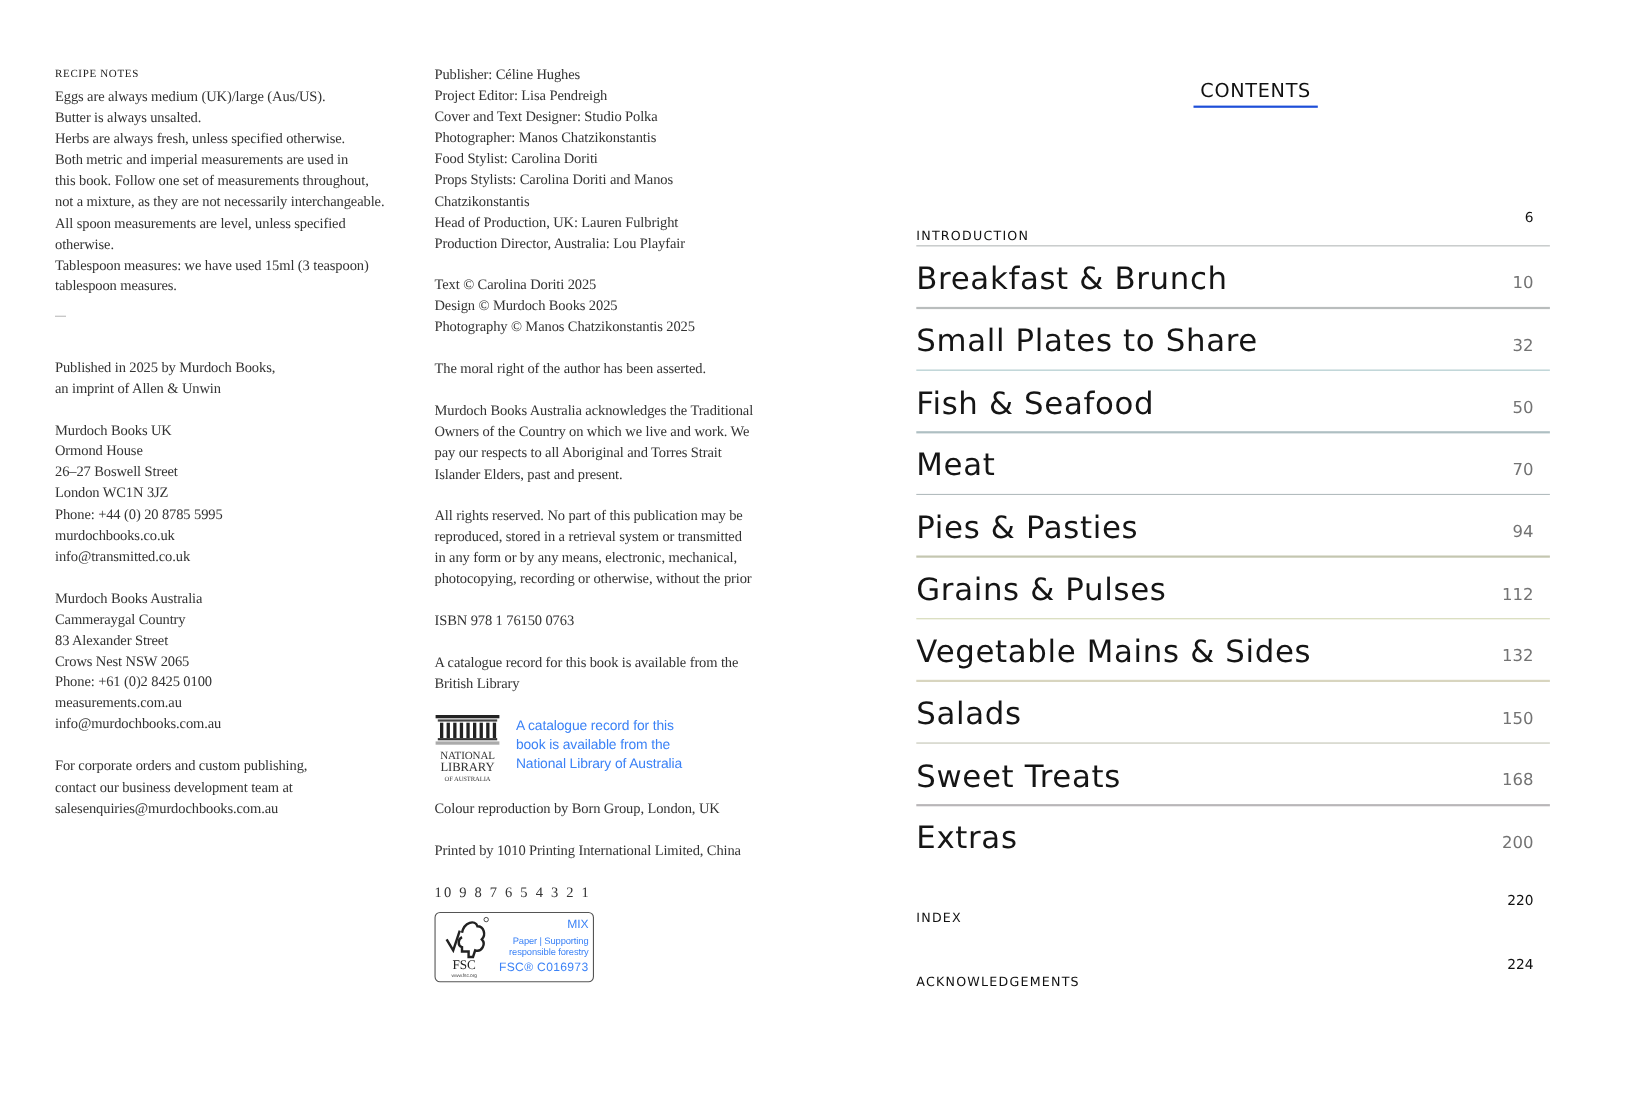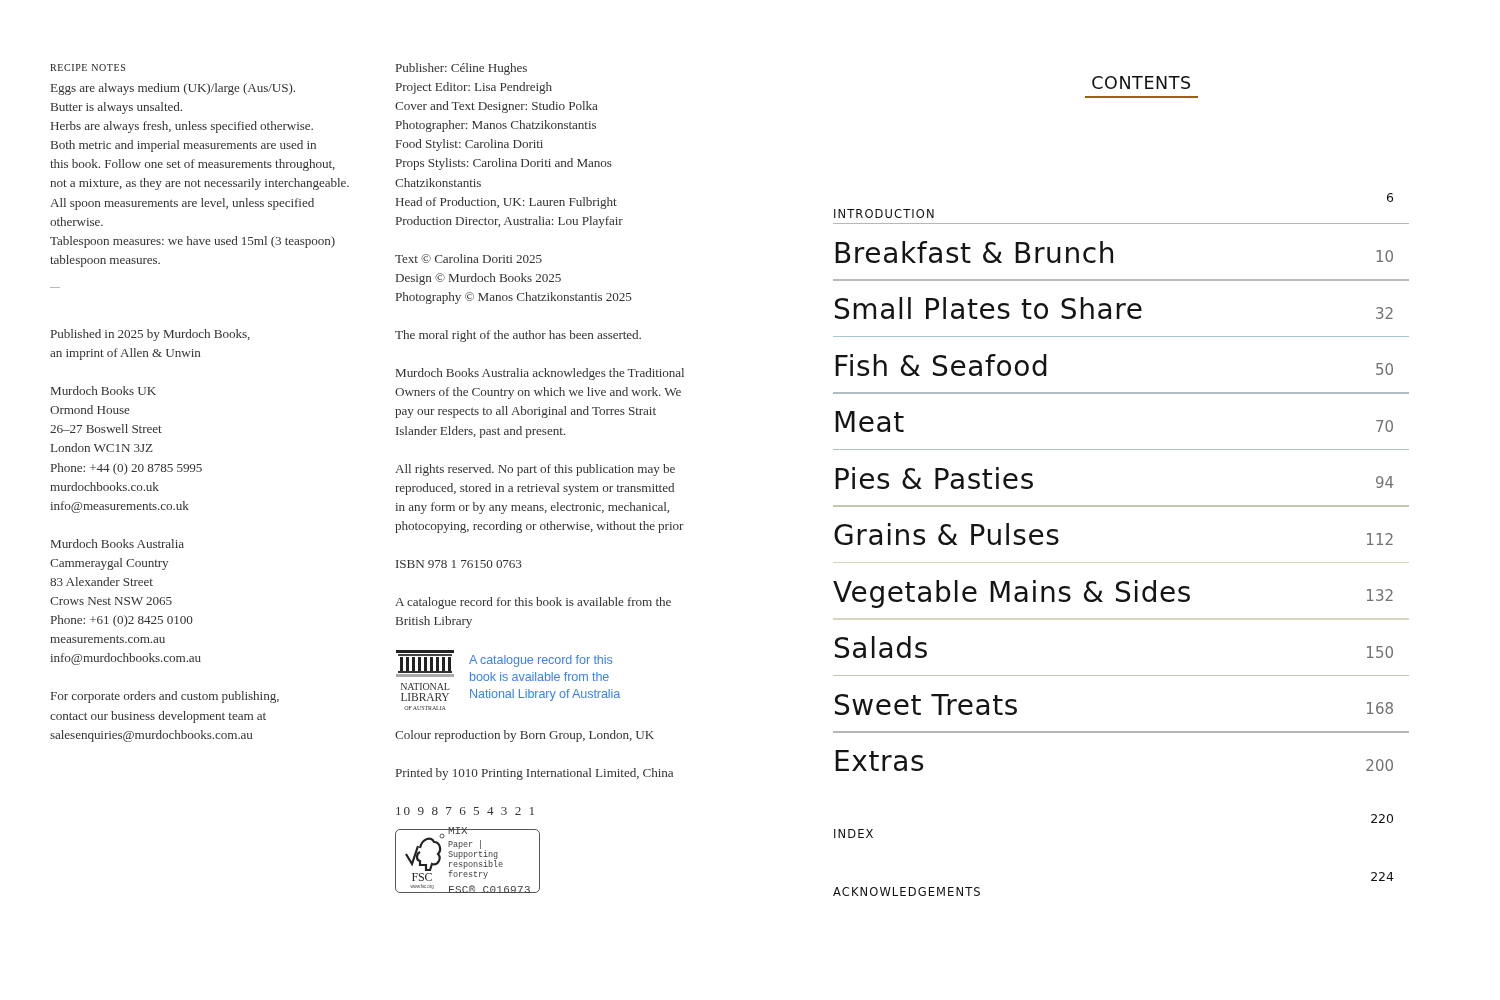--- a/index.html
+++ b/index.html
@@ -40,31 +40,31 @@
       padding-top: 3px;
     }
     .nla-text .line { white-space: nowrap; }
 
     .fsc {
       margin-top: 8px; width: 145px; height: 64px; border: 1px solid #555; border-radius: 5px;
       display: flex; align-items: center; box-sizing: border-box; padding: 2px 4px;
     }
     .fsc-logo { width: 48px; height: 58px; }
     .fsc-text {
-      flex: 1; text-align: left; font-family: Liberation Mono, monospace; color: #404040;
+      flex: 1; text-align: right; font-family: Liberation Sans, sans-serif; color: #3b82f6;
     }
     .fsc-mix { font-size: 11px; line-height: 13px; margin-bottom: 2px; }
     .fsc-sub { font-size: 8.5px; line-height: 10px; }
     .fsc-code { font-size: 11px; line-height: 14px; margin-top: 3px; letter-spacing: 0.3px; }
 
     
     .contents-title {
       position: absolute; left: 1085px; top: 73px; width: 113px; text-align: center;
       font-family: "DejaVu Sans", sans-serif; font-size: 17.5px; letter-spacing: 0.6px; color: #111;
-      padding-bottom: 3px; border-bottom: 2px solid #a16207;
+      padding-bottom: 3px; border-bottom: 2px solid #1d4ed8;
     }
     .toc { position: absolute; left: 833px; top: 171px; width: 576px; }
     .toc-row {
       position: relative; display: flex; align-items: center; justify-content: space-between;
       height: 56.5px; box-sizing: border-box;
     }
     .toc-row.small-label .label {
       font-family: "DejaVu Sans", sans-serif; font-size: 11.5px; letter-spacing: 1.1px; color: #111; margin-top: 32px;
     }
     .toc-row .label.big {
@@ -102,21 +102,21 @@
     <span class="line">an imprint of Allen &amp; Unwin</span>
   </div>
 
   <div class="block">
     <span class="line">Murdoch Books UK</span>
     <span class="line">Ormond House</span>
     <span class="line">26–27 Boswell Street</span>
     <span class="line">London WC1N 3JZ</span>
     <span class="line">Phone: +44 (0) 20 8785 5995</span>
     <span class="line">murdochbooks.co.uk</span>
-    <span class="line">info@measurements.co.uk</span>
+    <span class="line">info@transmitted.co.uk</span>
   </div>
 
   <div class="block">
     <span class="line">Murdoch Books Australia</span>
     <span class="line">Cammeraygal Country</span>
     <span class="line">83 Alexander Street</span>
     <span class="line">Crows Nest NSW 2065</span>
     <span class="line">Phone: +61 (0)2 8425 0100</span>
     <span class="line">measurements.com.au</span>
     <span class="line">info@murdochbooks.com.au</span>

